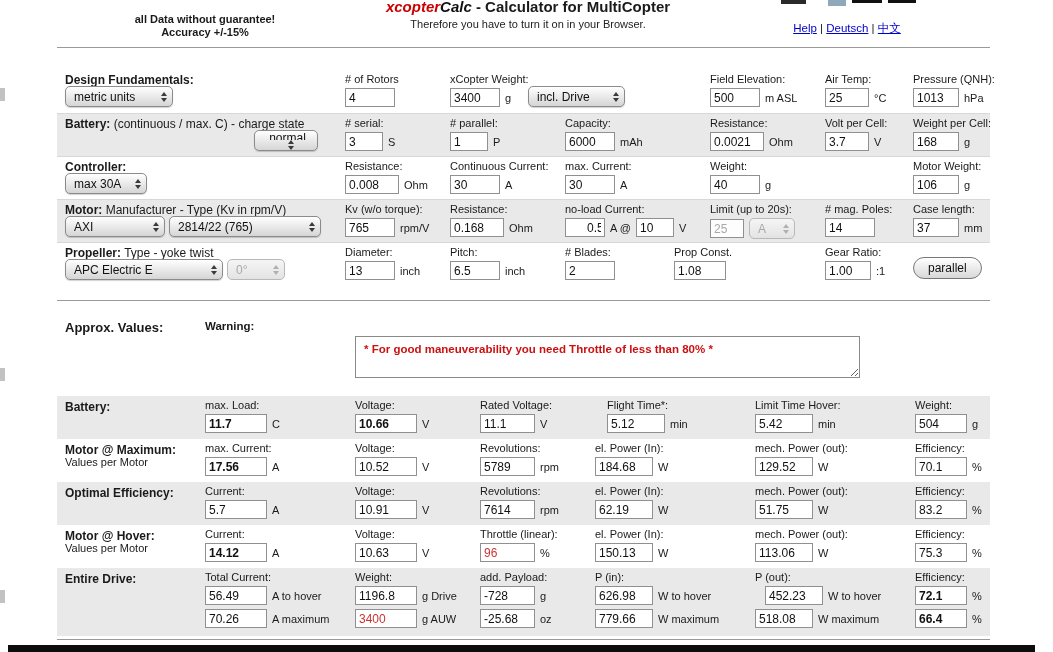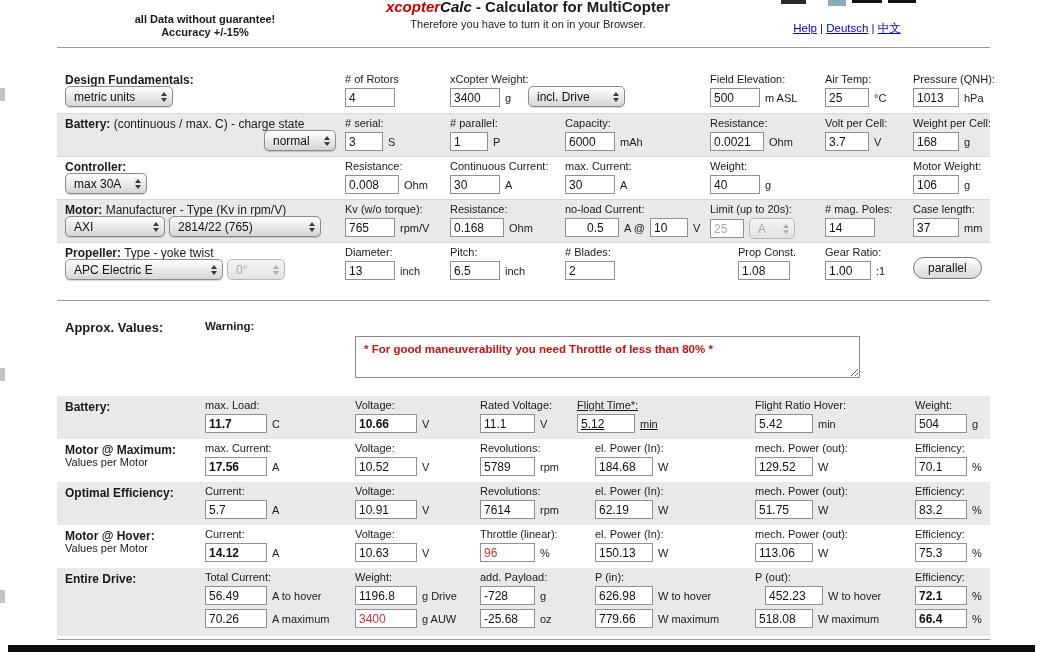--- a/index.html
+++ b/index.html
@@ -151,21 +151,21 @@
         <div class="flabel">Pressure (QNH):</div>
         <div class="ctl">
             <input type="text" class="tx" style="width: 46px;" value="1013">
             <span class="unit">hPa</span>
           </div>
       </div>
     </div>
 
     <div class="sec gray bline" style="top:113px;">
       <div class="seclabel"><span>Battery:</span><span class="norm"> (continuous / max. C) - charge state</span></div>
-      <div class="msel selpos" style="left:207px;width:72px;">
+      <div class="msel selpos" style="left:197px;width:64px;flex-direction:column;">
           <span class="stext">normal</span>
           <span class="sel-arr">
             <i class="tri-up"></i>
             <i class="tri-dn"></i>
           </span>
         </div>
       <div class="fld" style="left:288px;">
         <div class="flabel"># serial:</div>
         <div class="ctl">
             <input type="text" class="tx" style="width: 38px;" value="3">
@@ -281,21 +281,21 @@
       <div class="fld" style="left:393px;">
         <div class="flabel">Resistance:</div>
         <div class="ctl">
             <input type="text" class="tx" style="width: 54px;" value="0.168">
             <span class="unit">Ohm</span>
           </div>
       </div>
       <div class="fld" style="left:508px;">
         <div class="flabel">no-load Current:</div>
         <div class="ctl">
-            <input type="text" class="tx" style="width: 54px; padding-left: 21px;" value="0.5">
+            <input type="text" class="tx" style="width: 40px; padding-left: 21px;" value="0.5">
             <span class="unit">A @</span>
             <input type="text" class="tx" style="width: 38px;" value="10">
             <span class="unit">V</span>
           </div>
       </div>
       <div class="fld" style="left:653px;">
         <div class="flabel">Limit (up to 20s):</div>
         <div class="ctl">
             <input type="text" class="tx" style="width: 34px;" disabled="" value="25">
             <span class="msel dis" style="width:46px;">
@@ -351,21 +351,21 @@
             <input type="text" class="tx" style="width: 50px;" value="6.5">
             <span class="unit">inch</span>
           </div>
       </div>
       <div class="fld" style="left:508px;">
         <div class="flabel"># Blades:</div>
         <div class="ctl">
             <input type="text" class="tx" style="width: 50px;" value="2">
           </div>
       </div>
-      <div class="fld" style="left:681px;">
+      <div class="fld" style="left:617px;">
         <div class="flabel">Prop Const.</div>
         <div class="ctl">
             <input type="text" class="tx" style="width: 52px;" value="1.08">
           </div>
       </div>
       <div class="fld" style="left:768px;">
         <div class="flabel">Gear Ratio:</div>
         <div class="ctl">
             <input type="text" class="tx" style="width: 46px;" value="1.00">
             <span class="unit">:1</span>
@@ -396,29 +396,29 @@
             <span class="unit">V</span>
           </div>
       </div>
       <div class="fld" style="left:423px;">
         <div class="flabel">Rated Voltage:</div>
         <div class="ctl">
             <input type="text" class="tx" style="width: 55px;" value="11.1">
             <span class="unit">V</span>
           </div>
       </div>
-      <div class="fld" style="left:520px;text-decoration:underline;">
+      <div class="fld" style="left:550px;">
         <div class="flabel">Flight Time*:</div>
         <div class="ctl">
             <input type="text" class="tx" style="width: 58px;" value="5.12">
             <span class="unit">min</span>
           </div>
       </div>
       <div class="fld" style="left:698px;">
-        <div class="flabel">Flight Ratio Hover:</div>
+        <div class="flabel">Limit Time Hover:</div>
         <div class="ctl">
             <input type="text" class="tx" style="width: 58px;" value="5.42">
             <span class="unit">min</span>
           </div>
       </div>
       <div class="fld" style="left:858px;">
         <div class="flabel">Weight:</div>
         <div class="ctl">
             <input type="text" class="tx" style="width: 52px;" value="504">
             <span class="unit">g</span>

